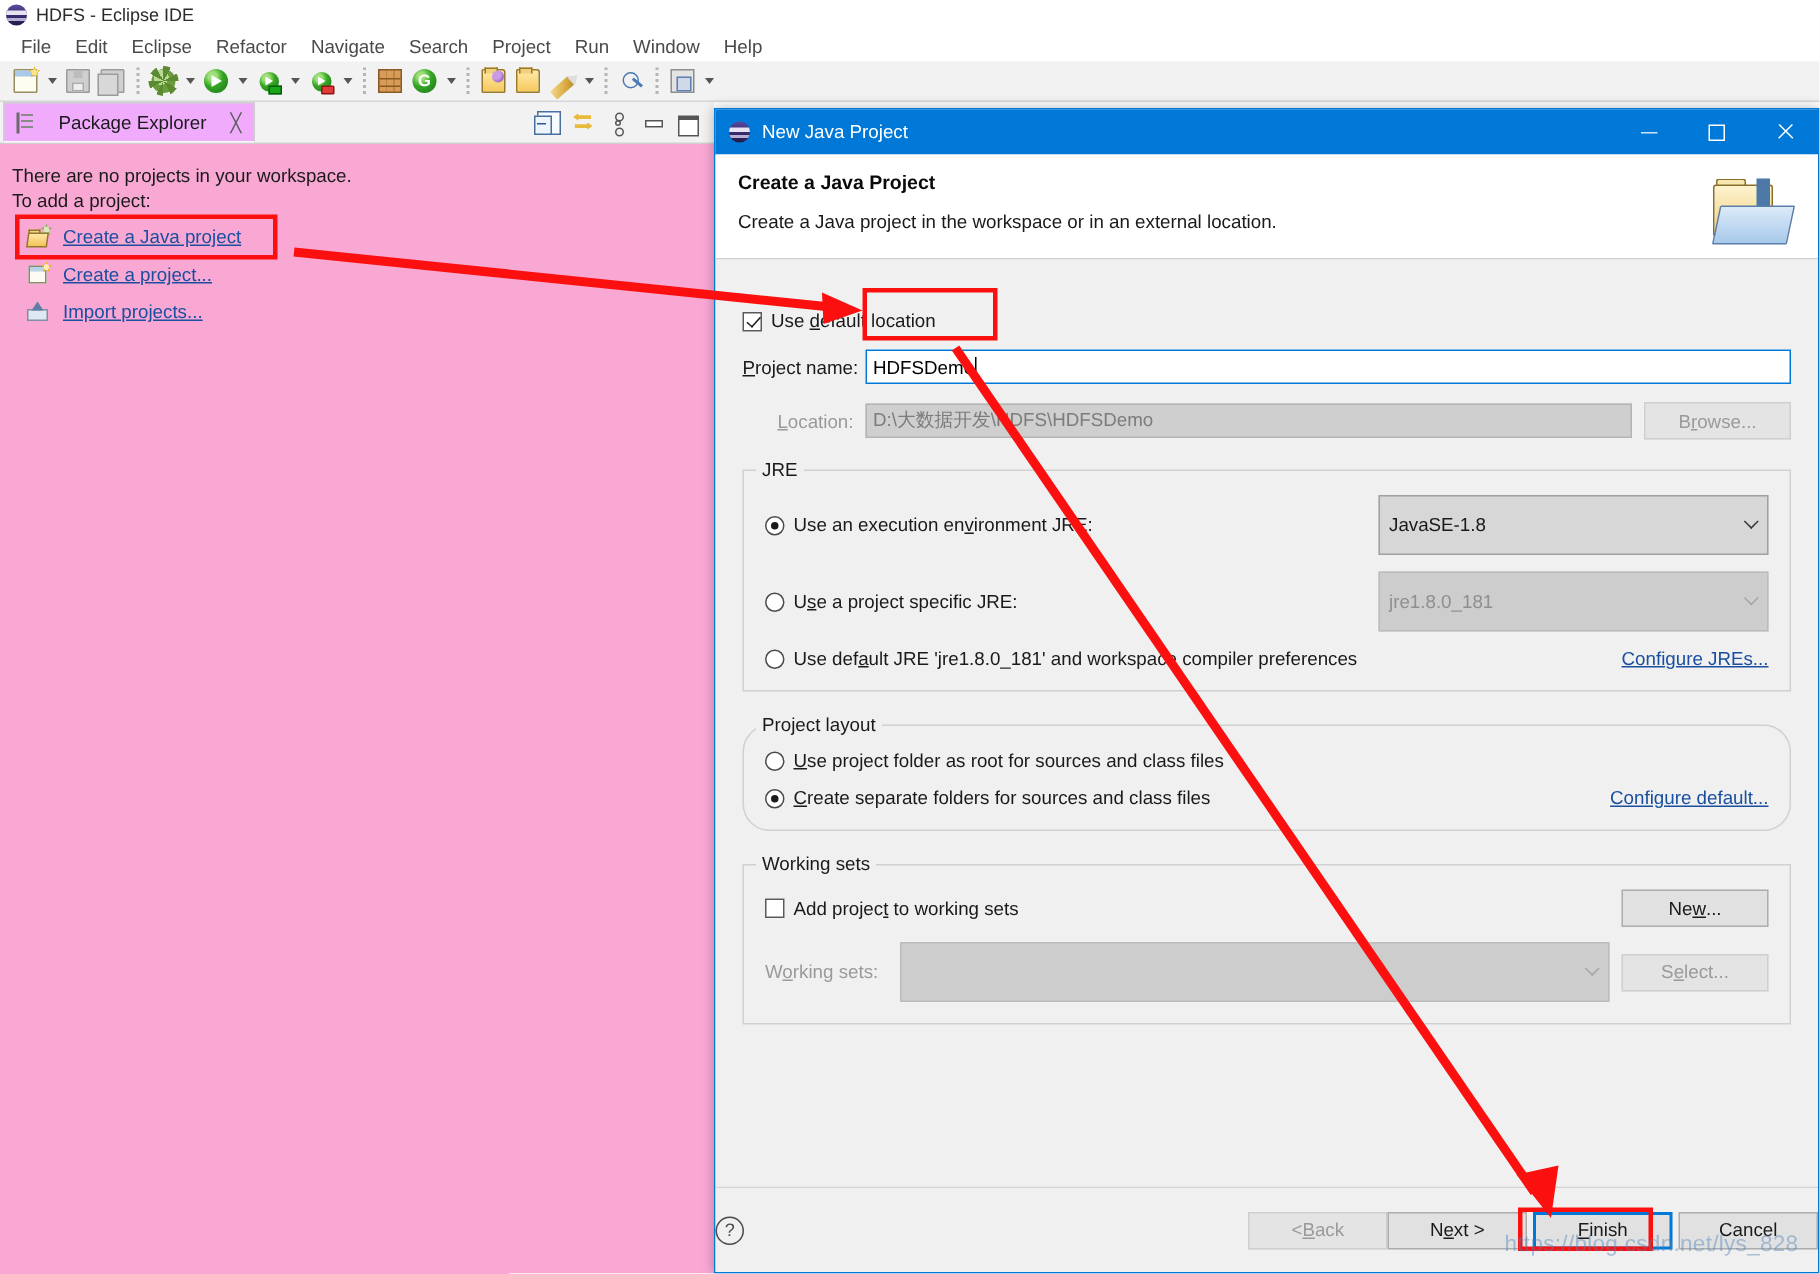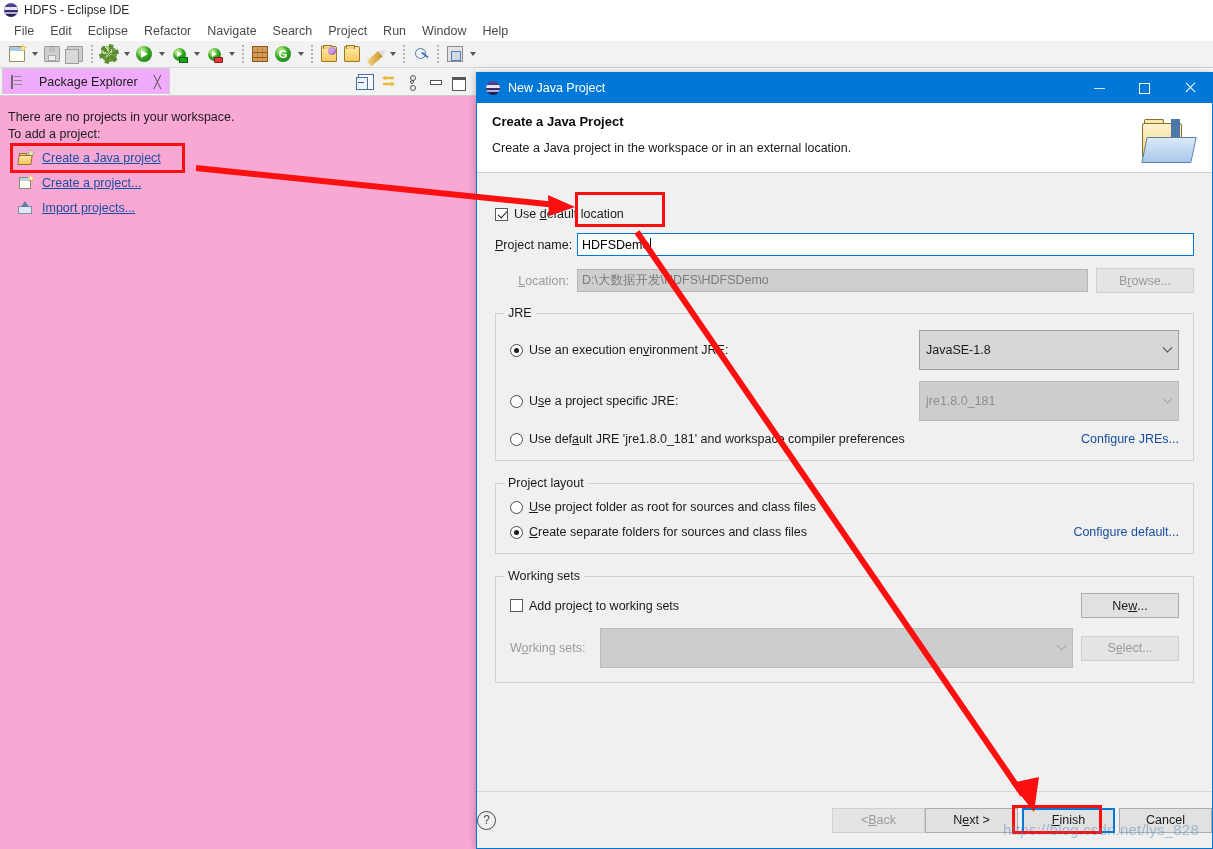--- a/index.html
+++ b/index.html
@@ -283,21 +283,21 @@
     height: 40px; background: #d7d7d7; border: 1px solid #a0a0a0;
     display: flex; align-items: center; padding: 0 0 0 6px;
     font-size: 12.5px; color: #1a1a1a;
   }
   .combo.dis { color: #8f8f8f; background: #cdcdcd; border-color: #bcbcbc; }
   .combo .cv { flex: 1 1 auto; }
   .combo .chev { width: 22px; display:flex; align-items:center; justify-content:center; }
   .chev i { display:block; width:7px; height:7px; border-right:1.6px solid #3a3a3a; border-bottom:1.6px solid #3a3a3a; transform: rotate(45deg) translate(-2px,-2px); }
   .combo.dis .chev i { border-color:#a6a6a6; }
 
-  .link { font-size: 12.5px; color: #1a4fa0; cursor: pointer; text-align: right; }
+  .link { font-size: 12.5px; color: #1a4fa0; text-decoration: underline; cursor: pointer; text-align: right; }
 
   .help-ico { width: 19px; height: 19px; border: 1.5px solid #4a4a4a; border-radius: 50%; position: relative; }
   .help-ico::after { content: "?"; position: absolute; inset: 0; text-align: center; line-height: 16px; font-size: 12px; color: #4a4a4a; }
 
   
   .anno-box { position: absolute; border: 3px solid #fb0f0f; pointer-events: none; }
   .anno-svg { position: absolute; left: 0; top: 0; width: 1213px; height: 849px; pointer-events: none; }
   .watermark {
     position: absolute; left: 1003px; top: 821px; font-size: 15px;
     color: rgba(80,130,185,0.45); letter-spacing: 0.2px; white-space: nowrap;
@@ -541,21 +541,21 @@
           </div>
         </div>
 
         <div class="row" style="gap:6px; margin-top:11px;">
           <span class="rb"></span>
           <span class="lbl">Use def<u>a</u>ult JRE 'jre1.8.0_181' and workspace compiler preferences</span>
           <span class="link" style="margin-left:auto;">Configure JREs...</span>
         </div>
       </div>
 
-      <div class="group" style="margin-top:22px;">
+      <div class="group" style="margin-top:22px;border-radius:18px;">
         <span class="legend">Project layout</span>
 
         <div class="row" style="gap:6px;">
           <span class="rb"></span>
           <span class="lbl"><u>U</u>se project folder as root for sources and class files</span>
         </div>
 
         <div class="row" style="gap:6px; margin-top:11px;">
           <span class="rb checked"></span>
           <span class="lbl"><u>C</u>reate separate folders for sources and class files</span>

